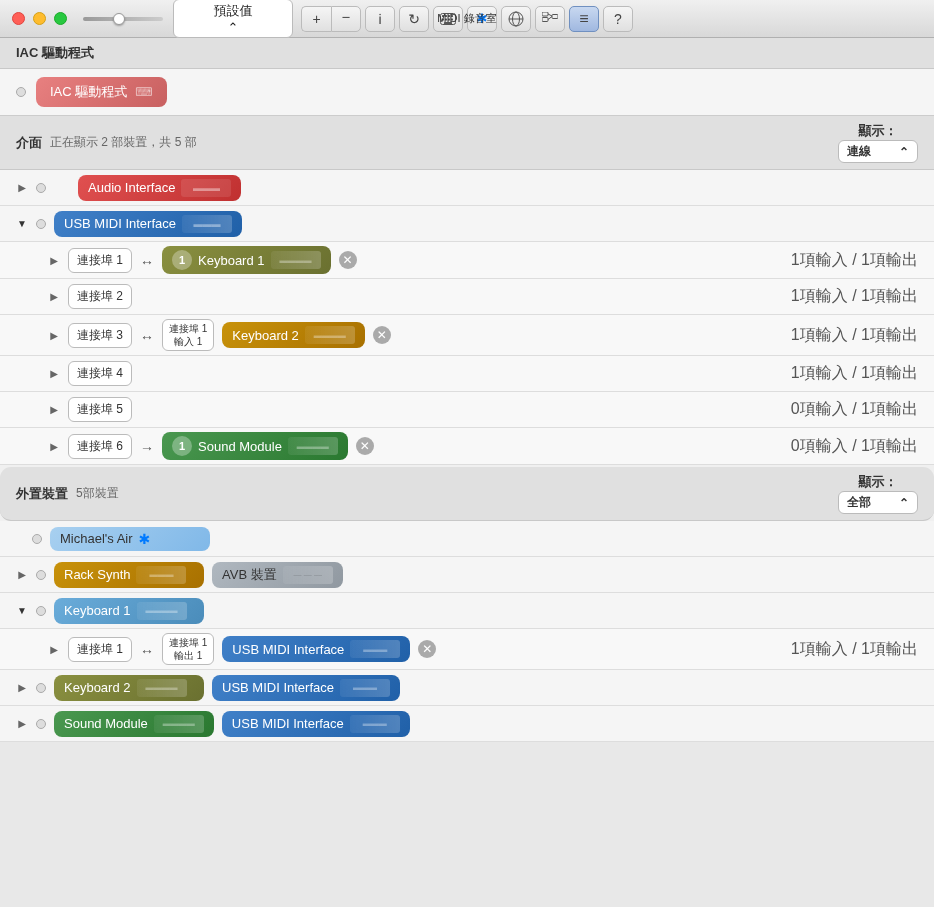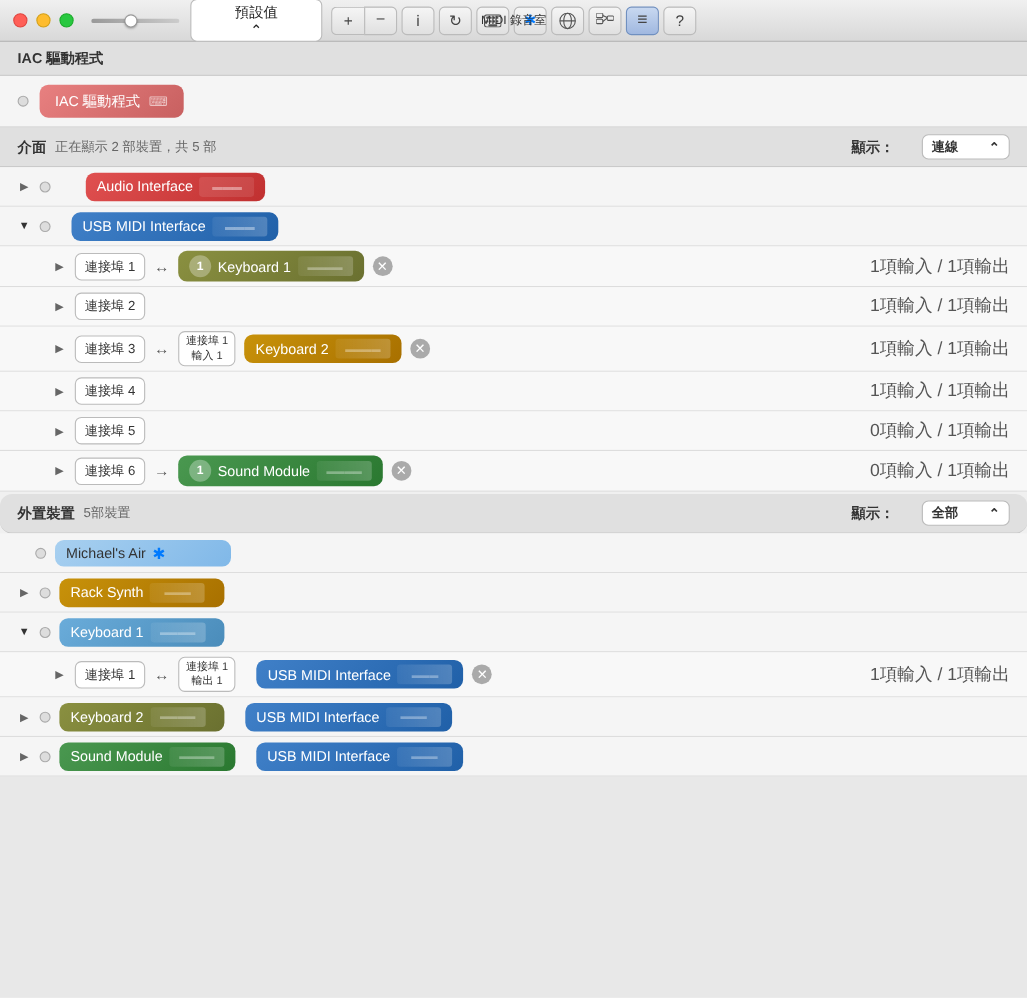--- a/index.html
+++ b/index.html
@@ -115,21 +115,22 @@
     }
     .section-sub {
       font-weight: 400;
       color: #666;
       font-size: 12px;
     }
     .section-right {
       margin-left: auto;
       display: flex;
       align-items: center;
-      gap: 25px;
+      gap: 0;
+      flex-direction: column;
     }
     .show-select {
       background: white;
       border: 1px solid #bbb;
       border-radius: 6px;
       padding: 2px 8px;
       font-size: 12px;
       min-width: 80px;
       display: flex;
       align-items: center;
@@ -194,21 +195,21 @@
       background: rgba(255,255,255,0.3);
       border-radius: 50%;
       display: flex; align-items: center; justify-content: center;
       font-size: 11px;
       font-weight: 700;
       flex-shrink: 0;
     }
 
     
     .chip-red { background: linear-gradient(135deg, #e05050, #c03030); margin-left: 24px; }
-    .chip-blue { background: linear-gradient(135deg, #4080c8, #2060a8); margin-left: 11px; }
+    .chip-blue { background: linear-gradient(135deg, #4080c8, #2060a8); }
     .chip-olive { background: linear-gradient(135deg, #8a9040, #6a7030); }
     .chip-gold { background: linear-gradient(135deg, #c8920a, #a87000); }
     .chip-green { background: linear-gradient(135deg, #4a9850, #2a7830); }
     .chip-light-blue { background: linear-gradient(135deg, #6aacda, #4a8cba); }
     .chip-avb { background: linear-gradient(135deg, #b0b8c0, #9098a0); color: #333; }
     .chip-port {
       background: white;
       border: 1px solid #bbb;
       color: #333;
       border-radius: 6px;
@@ -479,20 +480,26 @@
 
   <div class="device-row">
     <div class="expand-arrow">▶</div>
     <div class="status-dot"></div>
     <div class="chip chip-gold" style="min-width:150px;">
       <span>Rack Synth</span>
       <div class="chip-img" style="display:flex; align-items:center; justify-content:center;">
           <span style="font-size:8px; color:rgba(255,255,255,0.5);">▬▬▬</span>
         </div>
     </div>
+    <div class="chip chip-avb" style="min-width:130px;">
+      <span>AVB 裝置</span>
+      <div class="chip-img" style="display:flex; align-items:center; justify-content:center;">
+          <span style="font-size:8px; color:rgba(0,0,0,0.3);">— — —</span>
+        </div>
+    </div>
   </div>
 
   <div class="device-row">
     <div class="expand-arrow" style="color:#333;">▼</div>
     <div class="status-dot"></div>
     <div class="chip chip-light-blue" style="min-width:150px;">
       <span>Keyboard 1</span>
       <div class="chip-img" style="display:flex; align-items:center; justify-content:center;">
           <span style="font-size:8px; color:rgba(255,255,255,0.5);">▬▬▬▬</span>
         </div>

